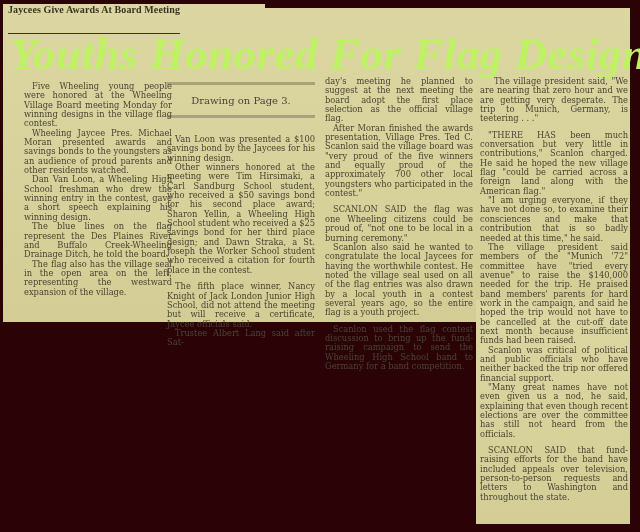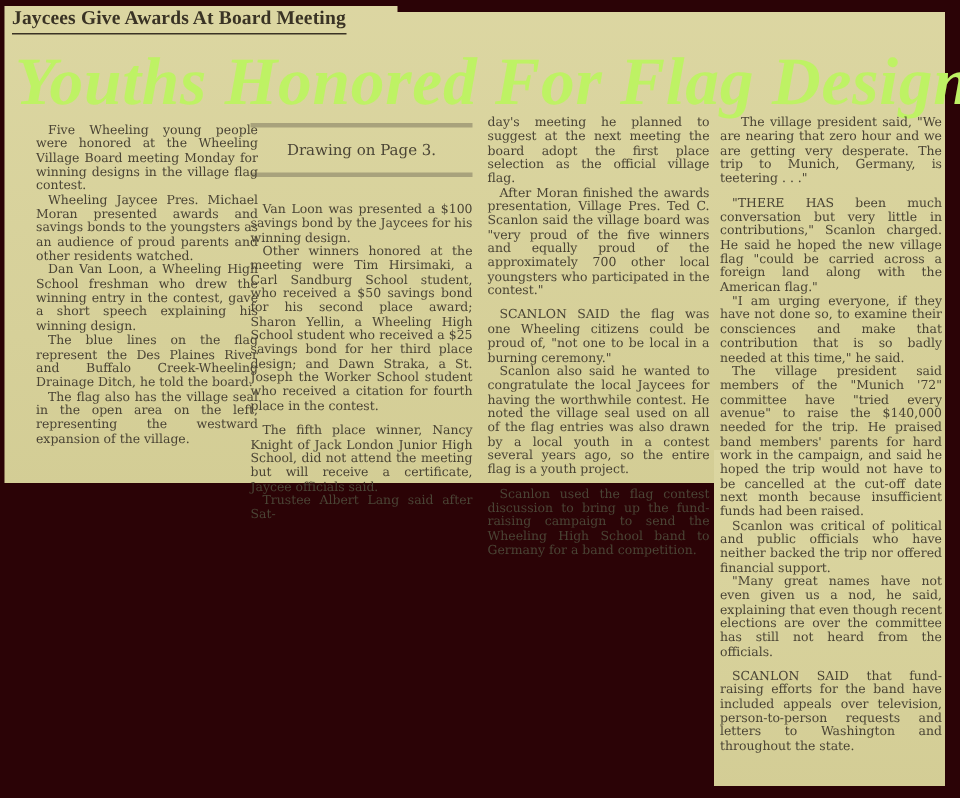--- a/index.html
+++ b/index.html
@@ -8,21 +8,21 @@
     font-family: "DejaVu Serif", "Liberation Serif", serif;
   }
   .paper {
     position:absolute; background:#d9d39c;
     background-image: linear-gradient(180deg, rgba(255,255,230,0.08), rgba(120,110,40,0.06));
   }
   #paper-top { left:3px; top:4px; width:627px; height:318px; }
   #paper-right { left:476px; top:300px; width:154px; height:224px; }
   .kicker {
     position:absolute; left:8px; top:4px; font-family:"Liberation Serif", serif; font-weight:bold;
-    font-size:13px; color:#3a3325; border-bottom:1.5px solid #3a3325; padding-bottom:2px; letter-spacing:0.1px;
+    font-size:10px; color:#3a3325; border-bottom:1.5px solid #3a3325; padding-bottom:18px; letter-spacing:0.1px;
   }
   .headline {
     position:absolute; left:10px; top:28px; font-family:"Liberation Serif", serif; font-style:italic; font-weight:bold;
     font-size:45px; color:#bef264; letter-spacing:0.5px; white-space:nowrap;
   }
   .col { position:absolute; font-size:8.3px; line-height:9.35px; color:#4a4435; text-align:justify; }
   .col p { margin:0; text-indent:8px; }
   .col p.gap { margin-top:7px; }
   #col1 { left:8px; top:82px; width:148px;margin-left:16px; }
   #col2 { left:167px; top:135px; width:148px; }

